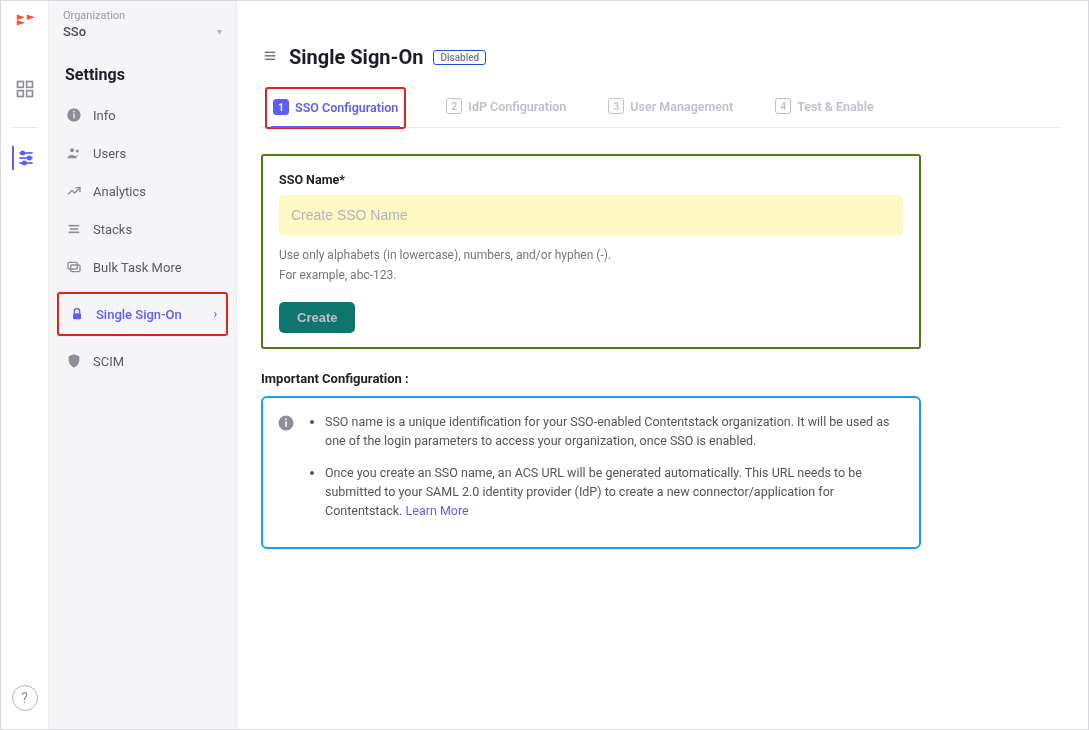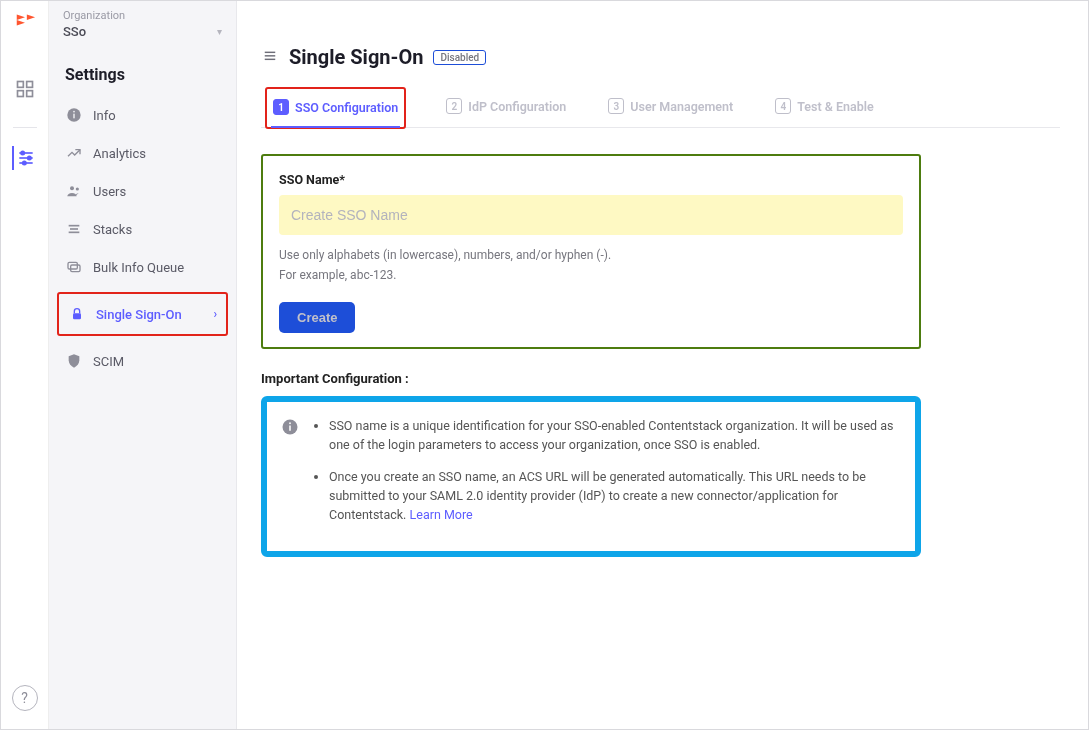--- a/index.html
+++ b/index.html
@@ -89,27 +89,27 @@
   
   .form-card { border:2px solid #4d7c0f; border-radius:3px; padding:16px 16px 14px 16px; margin-bottom:22px;}
   .form-label { font-size:12.5px; font-weight:700; color:#222; margin-bottom:8px;}
   .text-input {
     width:100%; height:40px; background:#fef9c3; border:none; border-radius:4px;
     padding:0 12px; font-size:14px; color:#555; outline:none;
   }
   .text-input::placeholder { color:#b3b3bd;}
   .hint { font-size:12px; color:#76767e; margin-top:10px; line-height:1.7;}
   .btn-create {
-    margin-top:16px; background:#1d4ed8; color:#c0c0ca; border:none; border-radius:5px;
+    margin-top:16px; background:#0f766e; color:#c0c0ca; border:none; border-radius:5px;
     padding:8px 18px; font-size:13px; font-weight:600; cursor:not-allowed;
   }
   
   .inst-title { font-size:13px; font-weight:700; margin-bottom:10px; color:#222;}
   .inst-box {
-    border:6px solid #0ea5e9; border-radius:6px; padding:14px 16px 14px 14px;
+    border:2px solid #0ea5e9; border-radius:6px; padding:14px 16px 14px 14px;
     display:flex; gap:12px; font-size:12.5px; color:#555; line-height:1.55;
   }
   .inst-icon { width:18px; height:18px; flex:0 0 18px; color:#8e8e99; margin-top:2px;}
   .inst-list { padding-left:18px;}
   .inst-list li { margin-bottom:12px;}
   .inst-list li:last-child { margin-bottom:12px;}
   .link { color:#5d5dff; cursor:pointer;}
   svg { display:block; }
 </style>
 </head>
@@ -164,62 +164,62 @@
                 <rect x="11" y="10" width="2" height="7" fill="#f5f5f8"></rect>
                 <circle cx="12" cy="7" r="1.2" fill="#f5f5f8"></circle>
               </svg>
             </span>
         <span>Info</span>
       </div>
         </div>
       <div class="nav-item-wrap">
           <div class="nav-item">
         <span class="nav-icon">
-              <svg viewBox="0 0 24 24" width="16" height="16" fill="none" stroke="currentColor" stroke-width="2">
-                <polyline points="3 17 9 11 13 15 21 7"></polyline>
-                <polyline points="14 7 21 7 21 14"></polyline>
-              </svg>
-            </span>
-        <span>Analytics</span>
-      </div>
-        </div>
-      <div class="nav-item-wrap">
-          <div class="nav-item">
-        <span class="nav-icon">
               <svg viewBox="0 0 24 24" width="16" height="16" fill="currentColor">
                 <circle cx="9" cy="8" r="3"></circle>
                 <circle cx="17" cy="9" r="2.4"></circle>
                 <path d="M2 20c0-3 3-5 7-5s7 2 7 5"></path>
                 <path d="M14 19c0-2 2-3.5 5-3.5"></path>
               </svg>
             </span>
         <span>Users</span>
       </div>
         </div>
       <div class="nav-item-wrap">
           <div class="nav-item">
         <span class="nav-icon">
+              <svg viewBox="0 0 24 24" width="16" height="16" fill="none" stroke="currentColor" stroke-width="2">
+                <polyline points="3 17 9 11 13 15 21 7"></polyline>
+                <polyline points="14 7 21 7 21 14"></polyline>
+              </svg>
+            </span>
+        <span>Analytics</span>
+      </div>
+        </div>
+      <div class="nav-item-wrap">
+          <div class="nav-item">
+        <span class="nav-icon">
               <svg viewBox="0 0 24 24" width="16" height="16" fill="none" stroke="currentColor" stroke-width="2.5">
                 <line x1="4" y1="7" x2="20" y2="7"></line>
                 <line x1="6" y1="12" x2="18" y2="12"></line>
                 <line x1="4" y1="17" x2="20" y2="17"></line>
               </svg>
             </span>
         <span>Stacks</span>
       </div>
         </div>
       <div class="nav-item-wrap">
           <div class="nav-item">
         <span class="nav-icon">
               <svg viewBox="0 0 24 24" width="16" height="16" fill="none" stroke="currentColor" stroke-width="2">
                 <rect x="3" y="5" width="14" height="10" rx="2"></rect>
                 <rect x="7" y="9" width="14" height="10" rx="2"></rect>
               </svg>
             </span>
-        <span>Bulk Info Queue</span>
+        <span>Bulk Task More</span>
       </div>
         </div>
       <div class="nav-item-wrap highlight">
           <div class="nav-item active">
         <span class="nav-icon">
               <svg viewBox="0 0 24 24" width="16" height="16" fill="currentColor">
                 <rect x="6" y="11" width="12" height="9" rx="2"></rect>
                 <path d="M8 11V8a4 4 0 0 1 8 0v3" fill="none" stroke="currentColor" stroke-width="2"></path>
               </svg>
             </span>

